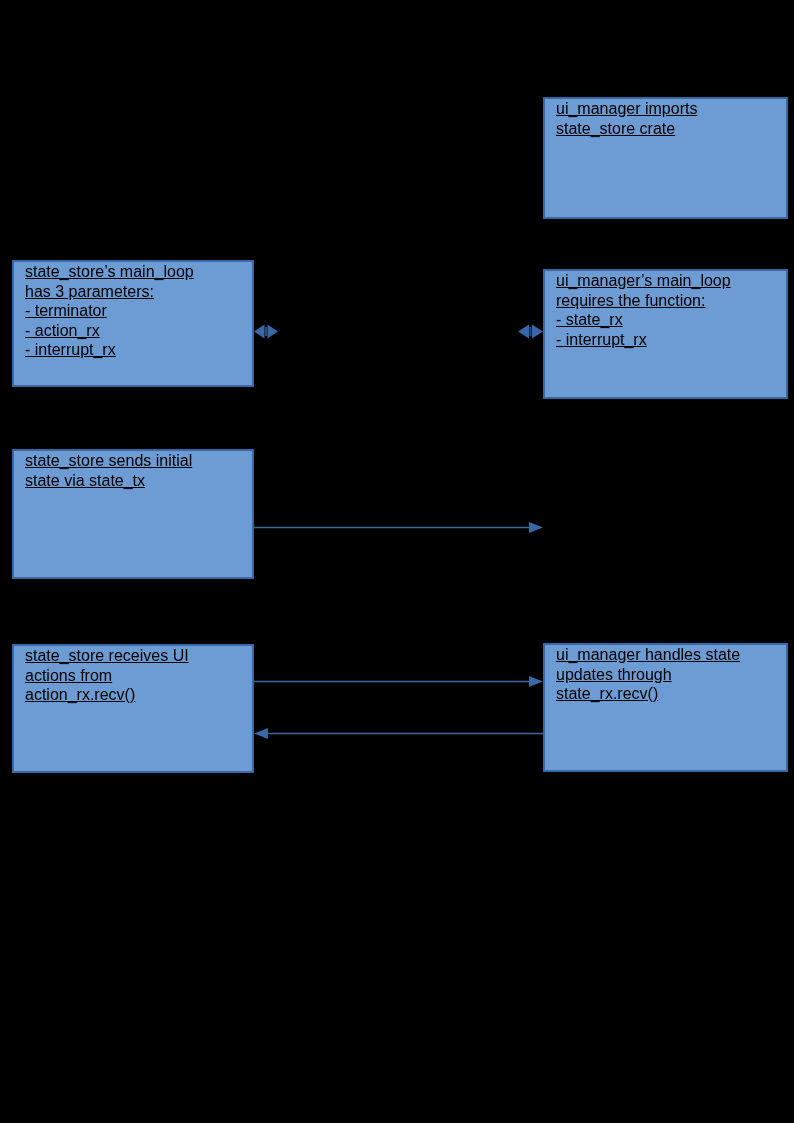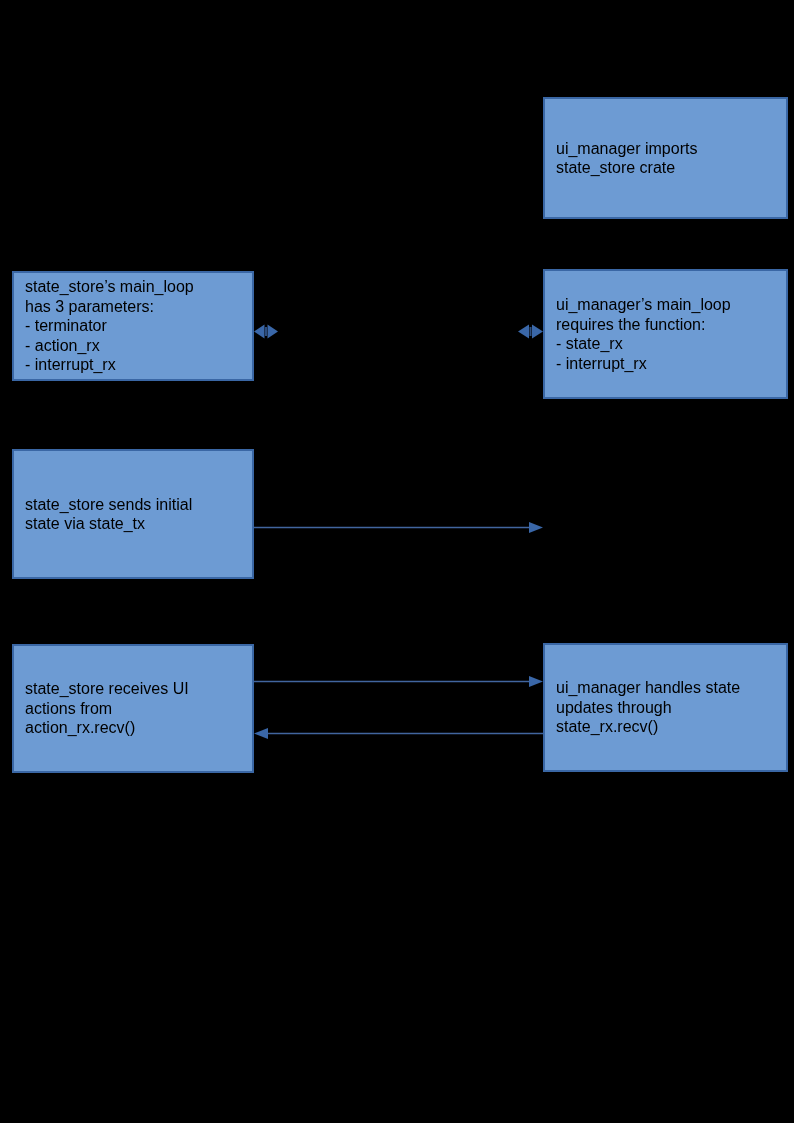--- a/index.html
+++ b/index.html
@@ -14,36 +14,37 @@
     background: var(--background, #000);
     overflow: hidden;
     font-family: "Liberation Sans", "DejaVu Sans", sans-serif;
   }
   .box {
     position: absolute;
     box-sizing: border-box;
     background: var(--box-fill, #6d9bd3);
     border: 2px solid var(--box-border, #3a67a5);
     display: flex;
-    align-items: center;
+    align-items: flex-start;
     color: var(--text, #000);
     font-size: 16px;
     line-height: 19.5px;
+    text-decoration: underline;
   }
   .box-text {
     white-space: pre-line;
     padding: 0 8px 0 11px;
     width: 100%;
   }
   .box.center-text { justify-content: center; }
   .box.center-text .box-text { text-align: center; padding: 0 4px; }
 
   
   .b0 { left: 543px; top:  97px; width: 245px; height: 122px; }
-  .b1 { left:  12px; top: 271px; width: 242px; height: 110px; }
+  .b1 { left:  12px; top: 260px; width: 242px; height: 127px; }
   .b2 { left: 278px; top: 270px; width: 240px; height: 128px; }
   .b3 { left: 543px; top: 269px; width: 245px; height: 130px; }
   .b4 { left:  12px; top: 449px; width: 242px; height: 130px; }
   .b5 { left: 543px; top: 449px; width: 245px; height: 129px; }
   .b6 { left:  12px; top: 644px; width: 242px; height: 129px; }
   .b7 { left: 543px; top: 643px; width: 245px; height: 129px; }
 
   .conn { position: absolute; display: block; }
   .conn-dbl-left  { left: 254px; top: 323px; }
   .conn-dbl-right { left: 518px; top: 323px; }

